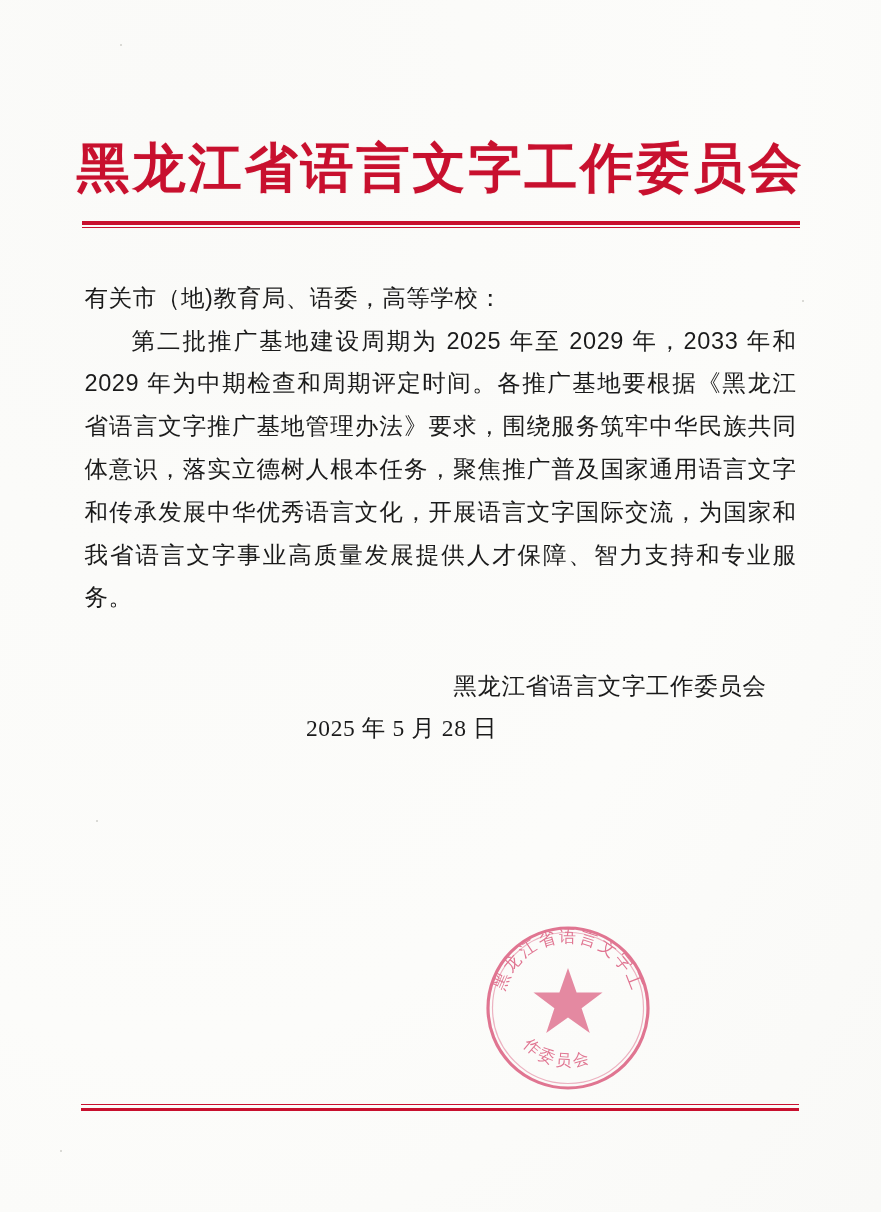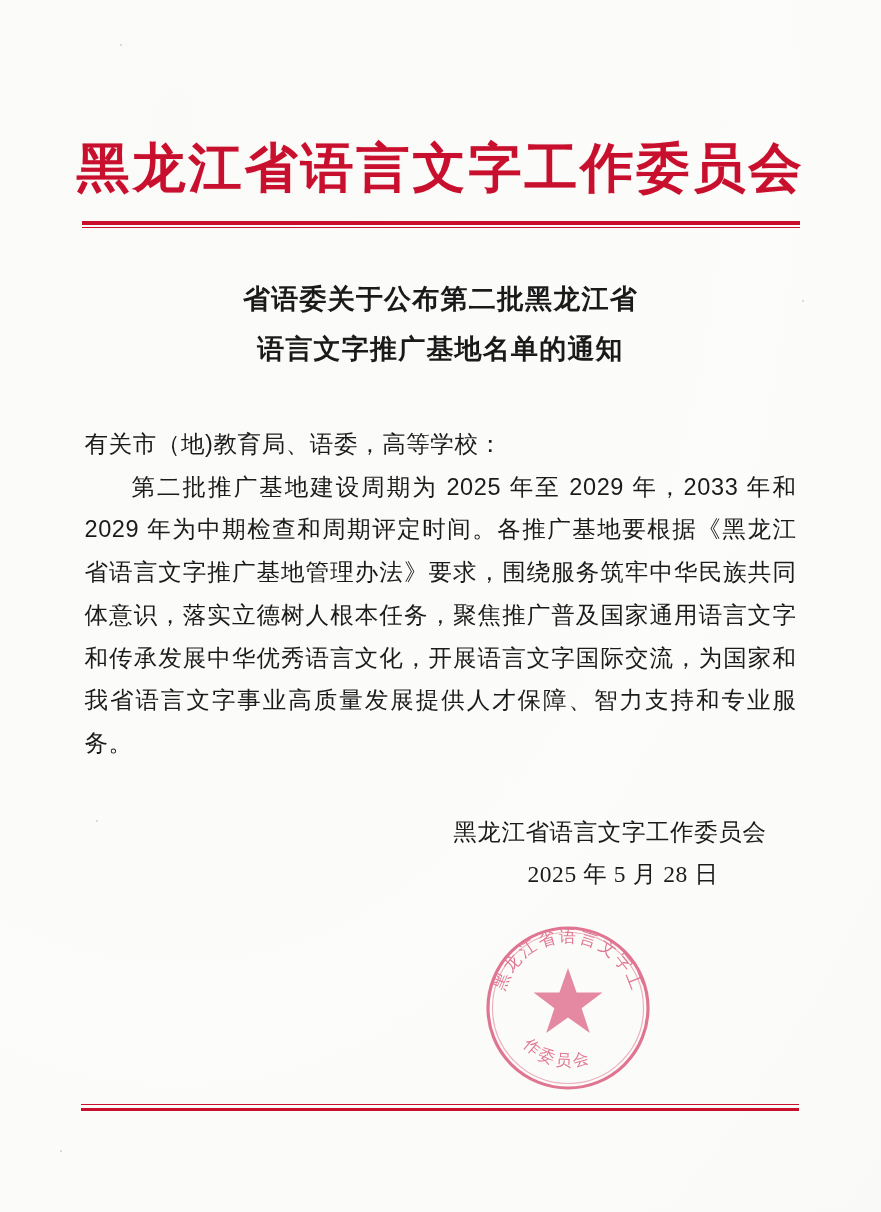--- a/index.html
+++ b/index.html
@@ -116,21 +116,21 @@
     line-height: 1.8;
     letter-spacing: 0.6px;
     position: relative;
     z-index: 3;
   }
   .sig-line {
     text-align: right;
     padding-right: 30px;
   }
   .sig-date {
-    text-align: right;
+    text-align: center;
     padding-right: 78px;
   }
 
   
   .seal {
     position: absolute;
     left: 482px;
     top: 922px;
     width: 172px;
     height: 172px;
@@ -177,24 +177,20 @@
   <div class="doc-body">
 
     <div class="letterhead">
       <div class="letterhead-title">黑龙江省语言文字工作委员会</div>
       <div class="rule-wrap">
         <div class="rule-thick"></div>
         <div class="rule-thin"></div>
       </div>
     </div>
 
-    <div class="doc-title">
-      <div>省语委关于公布第二批黑龙江省</div>
-      <div>语言文字推广基地名单的通知</div>
-    </div>
 
     <div class="content">
       <p>有关市（地)教育局、语委，高等学校：</p>
       <p class="indent">第二批推广基地建设周期为 2025 年至 2029 年，2033 年和 2029 年为中期检查和周期评定时间。各推广基地要根据《黑龙江省语言文字推广基地管理办法》要求，围绕服务筑牢中华民族共同体意识，落实立德树人根本任务，聚焦推广普及国家通用语言文字和传承发展中华优秀语言文化，开展语言文字国际交流，为国家和我省语言文字事业高质量发展提供人才保障、智力支持和专业服务。</p>
     </div>
 
     <div class="signature">
       <div class="sig-line">黑龙江省语言文字工作委员会</div>
       <div class="sig-date">2025 年 5 月 28 日</div>
     </div>

